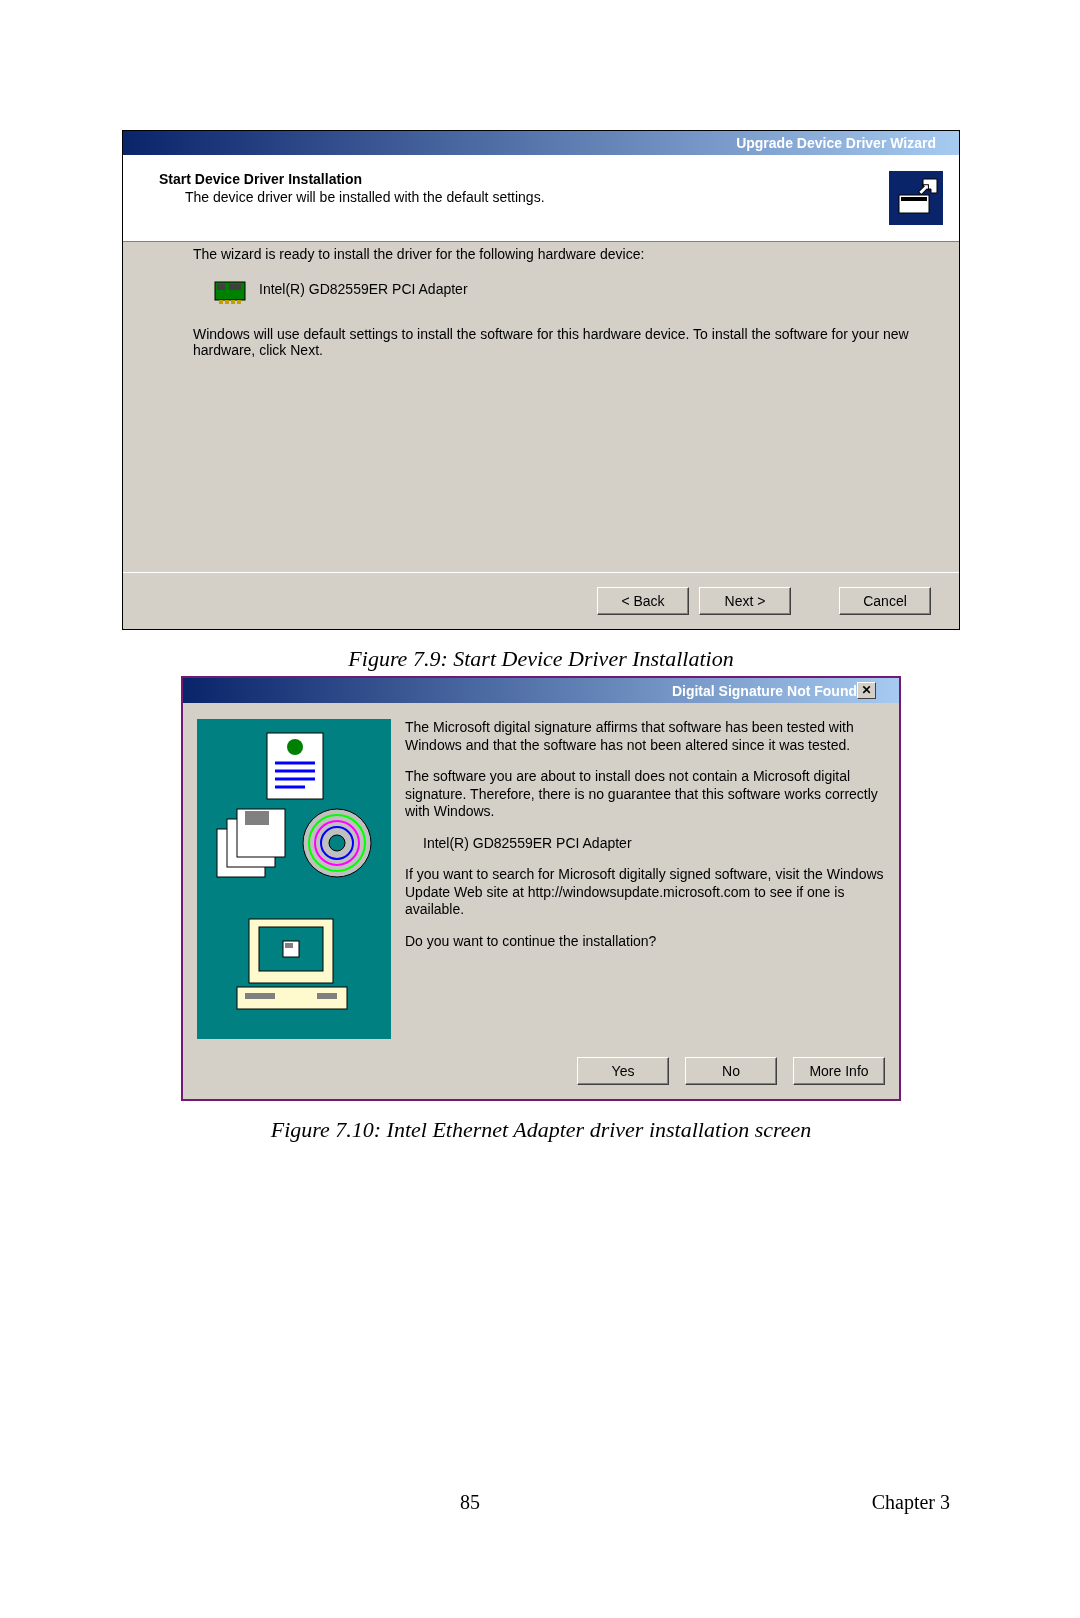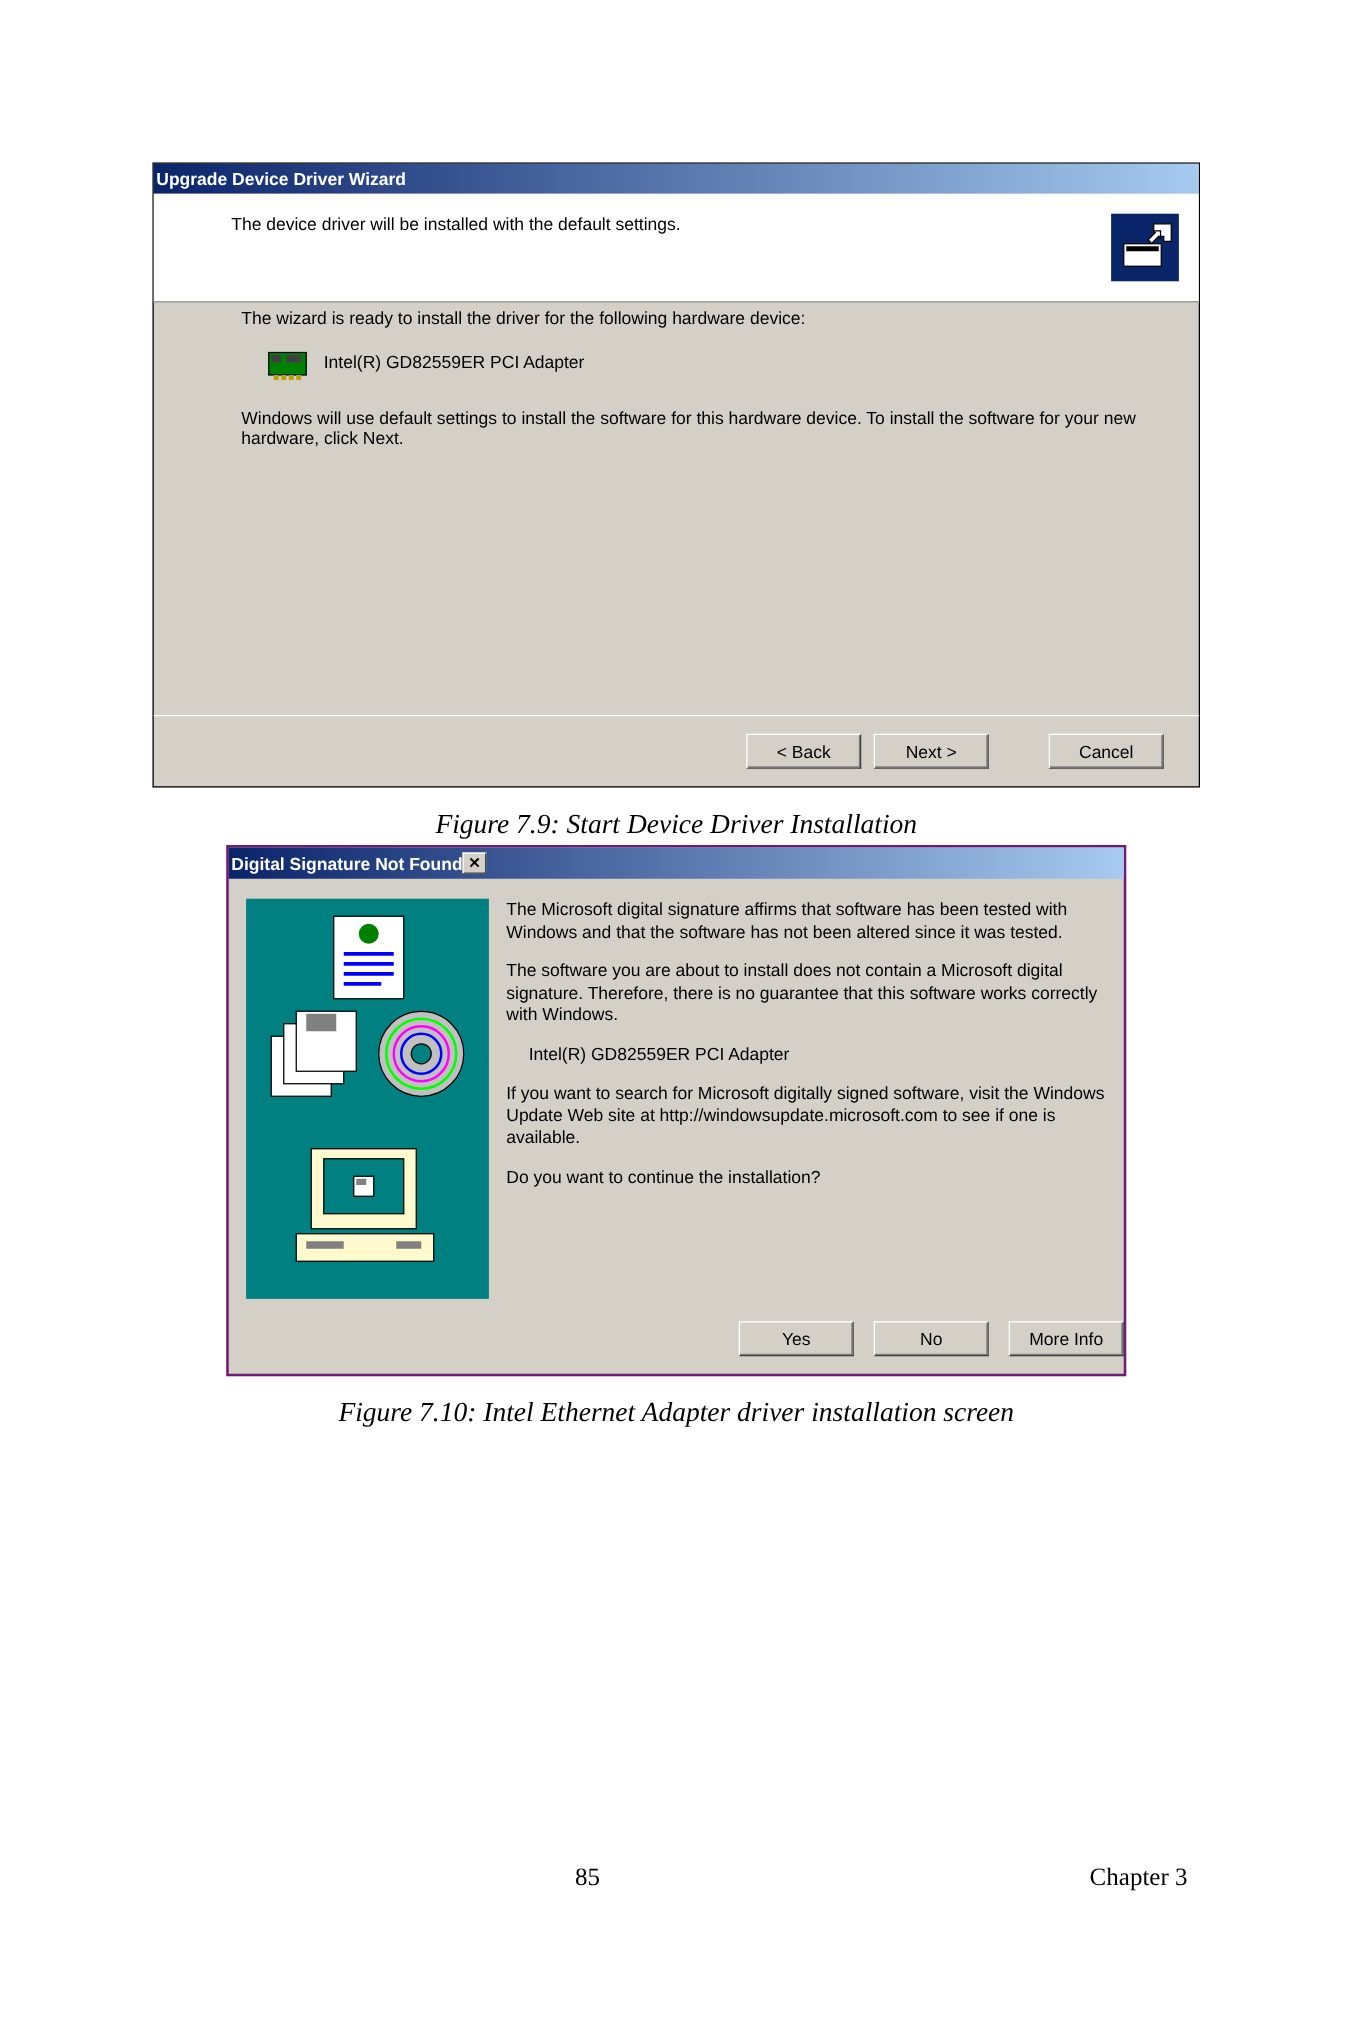--- a/index.html
+++ b/index.html
@@ -16,25 +16,25 @@
   .dialog {
     border: 1px solid #000;
     background: #d4d0c8;
     font-family: "MS Sans Serif", Tahoma, Arial, sans-serif;
     font-size: 14px;
     margin-bottom: 12px;
   }
   .titlebar {
     background: linear-gradient(to right, #0a246a, #a6caf0);
     color: #fff;
-    padding: 4px 2px;
+    padding: 4px 23px;
     font-weight: bold;
     font-size: 14px;
     display: flex;
-    justify-content: flex-start;
+    justify-content: flex-end;
     align-items: center;
   }
   .close-btn {
     width: 19px;
     height: 17px;
     background: #d4d0c8;
     border: 1px solid #fff;
     border-right-color: #404040;
     border-bottom-color: #404040;
     color: #000;
@@ -145,21 +145,21 @@
     flex-shrink: 0;
     position: relative;
   }
   .illus svg { width: 100%; height: 100%; }
   .dialog2-text { flex: 1; line-height: 1.25; }
   .dialog2-text p { margin-bottom: 14px; }
   .dialog2-text .indent { padding-left: 18px; }
   .dialog2-buttons {
     display: flex;
     justify-content: flex-end;
-    padding: 8px 0 14px;
+    padding: 8px 14px 14px;
     gap: 10px;
   }
 
   .footer {
     position: absolute;
     bottom: 104px;
     left: 0;
     right: 0;
     display: flex;
     justify-content: space-between;
@@ -175,20 +175,21 @@
 
 <div class="page">
 
   <div class="dialog">
     <div class="titlebar">
       <span>Upgrade Device Driver Wizard</span>
     </div>
     <div class="wizard-body">
       <div class="wizard-header">
         <div class="wizard-header-text">
+          <strong>Start Device Driver Installation</strong>
           <div class="sub">The device driver will be installed with the default settings.</div>
         </div>
         <div class="wizard-icon">
           <svg viewBox="0 0 54 54">
             <rect x="0" y="0" width="54" height="54" fill="#0a246a"></rect>
             <rect x="10" y="24" width="30" height="18" fill="#fff" stroke="#000"></rect>
             <rect x="12" y="26" width="26" height="4" fill="#000"></rect>
             <path d="M34 8 L48 8 L48 22 L42 22 L42 18 L34 18 Z" fill="#fff" stroke="#000"></path>
             <path d="M36 14 L40 18 L38 18 L38 26 L34 26 L34 18 L32 18 Z" fill="#fff" stroke="#000" transform="rotate(45 38 18)"></path>
           </svg>

